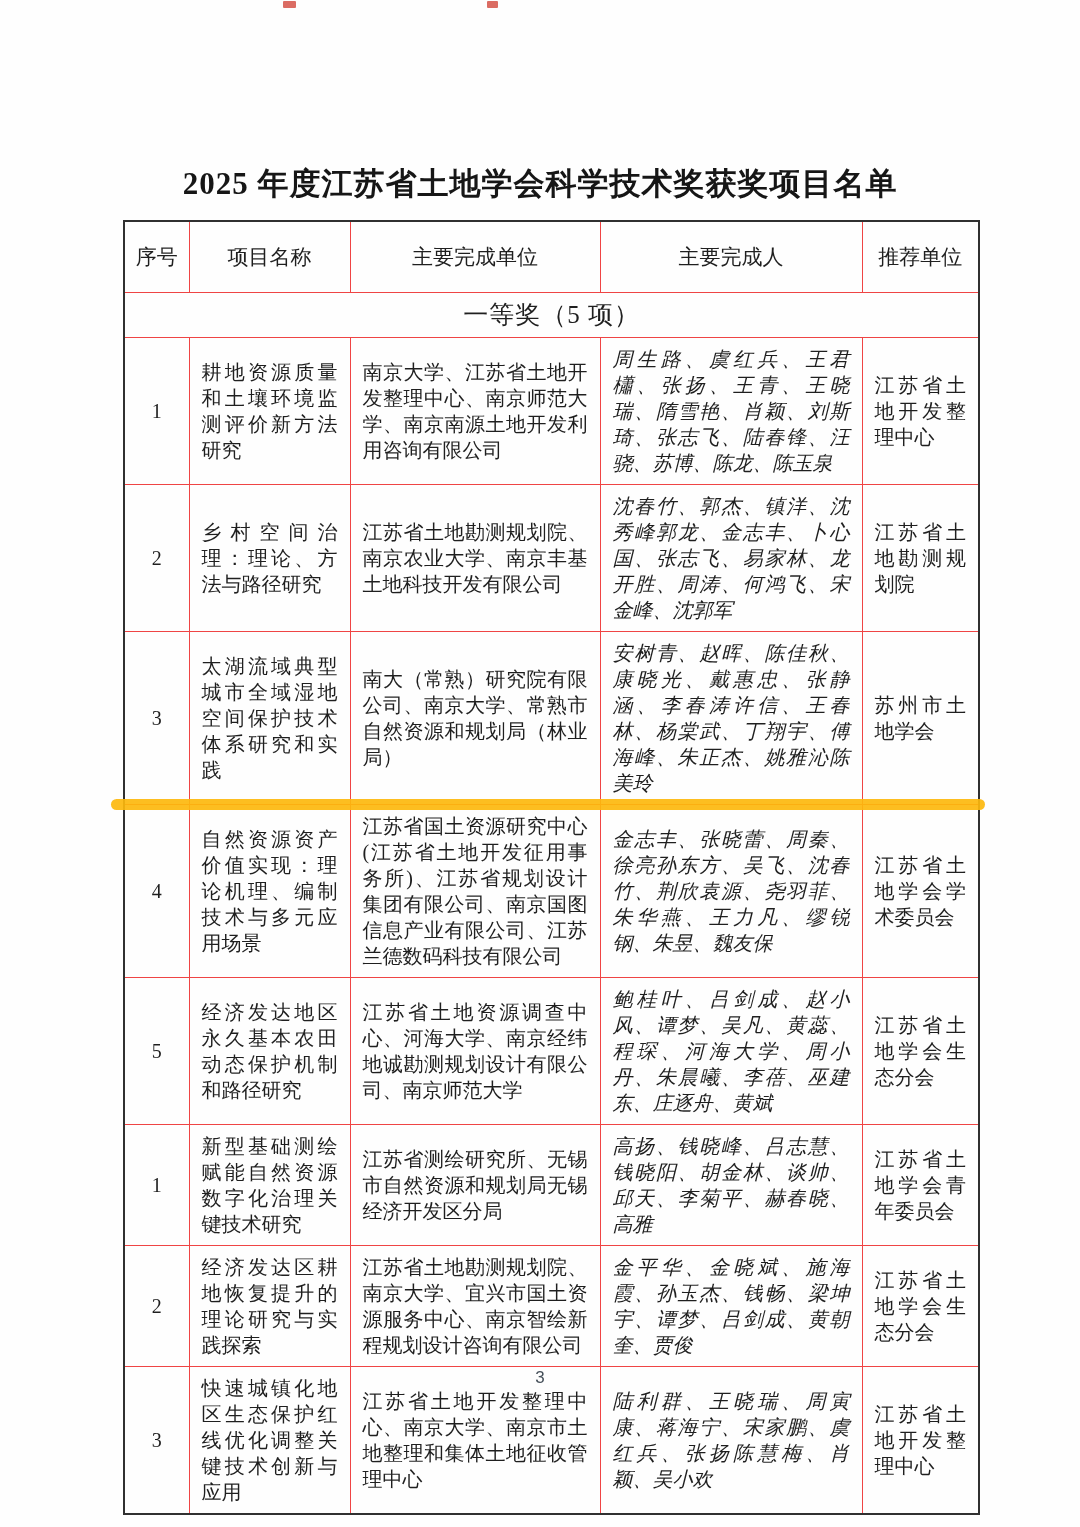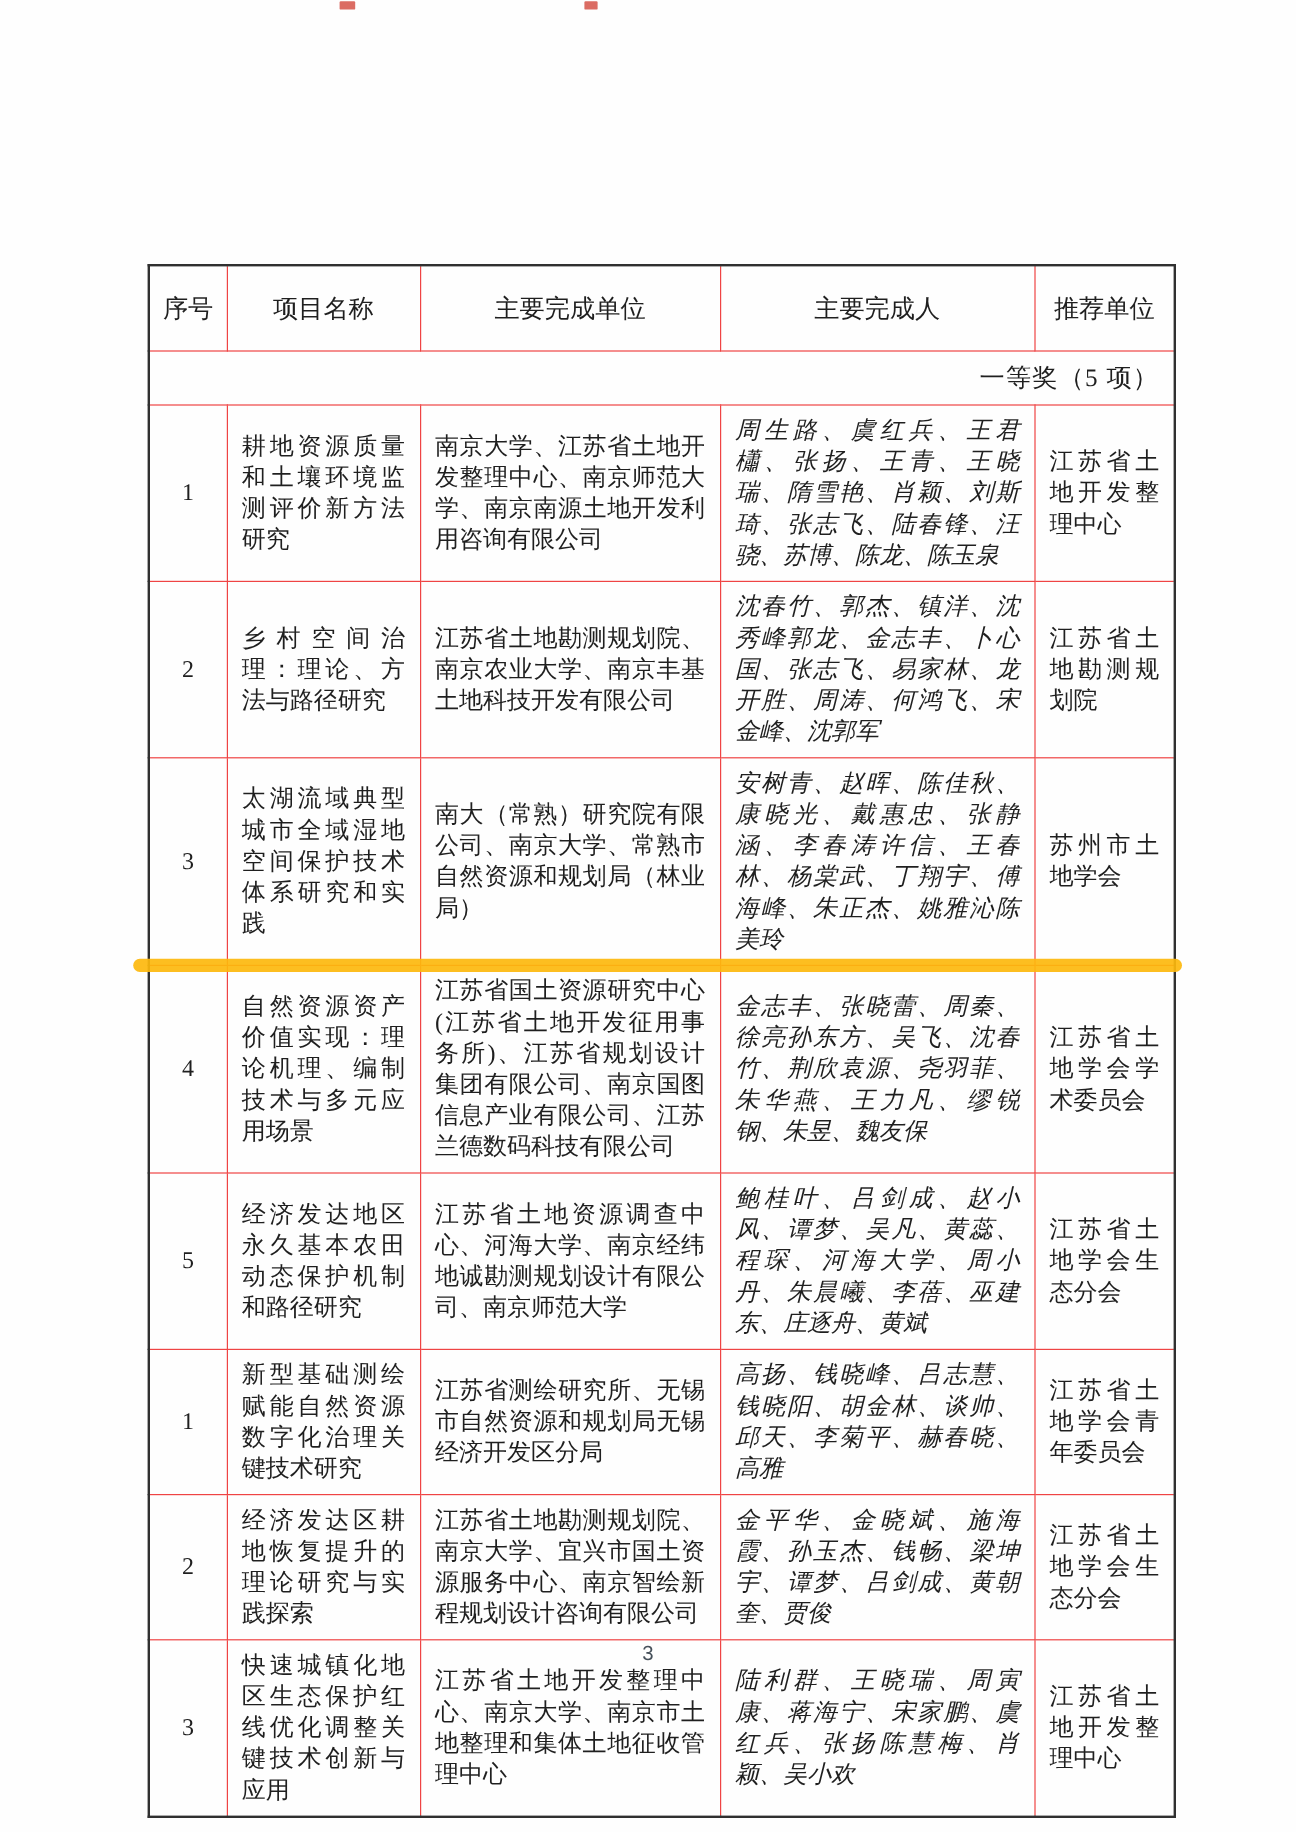--- a/index.html
+++ b/index.html
@@ -39,22 +39,22 @@
     word-break:break-all;
   }
   tr.header-row th{
     height:62px;
     text-align:center;
     font-size:21px;
     padding:4px;
   }
   tr.band-row td{
     height:28px;
-    text-align:right;
-    font-size:21px;
+    text-align:center;
+    font-size:25px;
     letter-spacing:1px;
   }
   td.c-no{text-align:center;font-size:20px;}
   td.c-name,td.c-units,td.c-persons,td.c-rec{
     text-align:justify;
     text-justify:inter-ideograph;
   }
   td.c-name{padding:8px 13px;}
   td.c-units{padding:8px 12px;}
   td.c-persons{padding:8px 13px;font-style:italic;}
@@ -89,20 +89,21 @@
   .red-mark.m2{left:487px;width:11px;}
 </style>
 </head>
 <body>
 
 <div class="page">
 
   <div class="red-mark m1"></div>
   <div class="red-mark m2"></div>
 
+  <div class="doc-title">2025 年度江苏省土地学会科学技术奖获奖项目名单</div>
 
   <table class="awards">
     <colgroup>
       <col style="width:65px">
       <col style="width:161px">
       <col style="width:250px">
       <col style="width:262px">
       <col style="width:117px">
     </colgroup>
     <thead>

